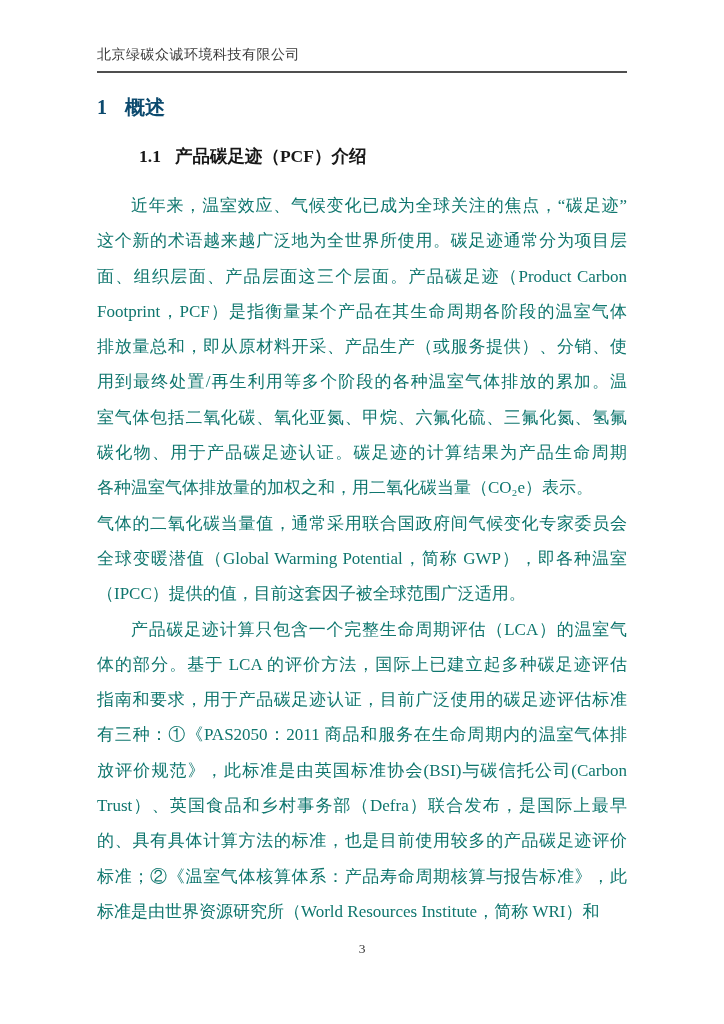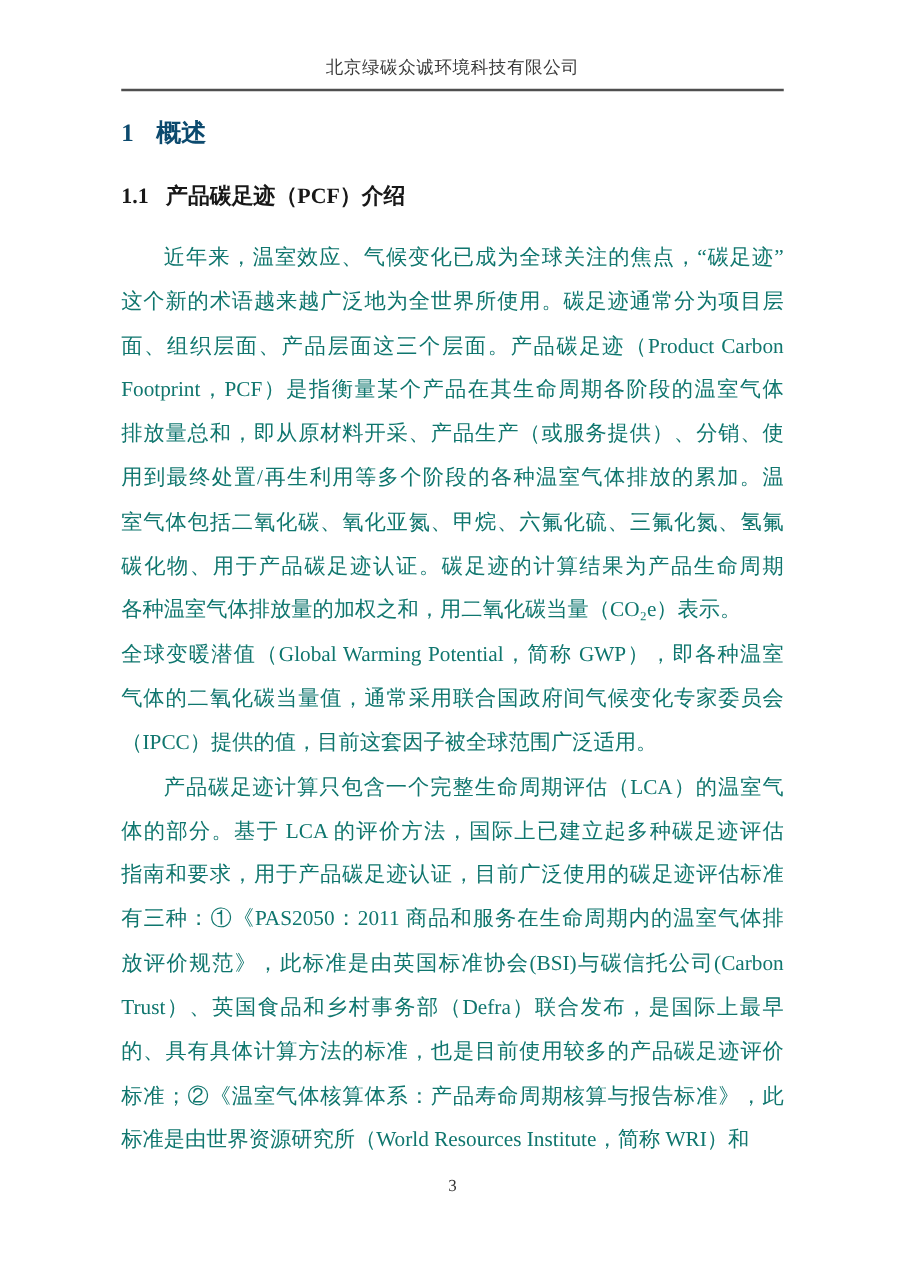--- a/index.html
+++ b/index.html
@@ -12,21 +12,21 @@
     color:#262626;
     margin:0 auto;
   }
   .content {
     position:absolute;
     left:97px; top:46px;
     width:530px;
   }
   .page-header {
     display:flex;
-    justify-content:center;
+    justify-content:space-between;
     align-items:baseline;
     font-size:14px;
     line-height:18px;
     color:#3a3a3a;
     padding-bottom:7px;
     border-bottom:2px solid #4f4f4f;
   }
   .company { letter-spacing:0.5px; }
   .doc-no { white-space:nowrap; }
   .doc-no .num { font-weight:600; letter-spacing:0.2px; }
@@ -38,21 +38,21 @@
     color:#0c4a6e;
   }
   .h1 .no { margin-right:18px; }
   .h2 {
     margin-top:28px;
     font-size:17.5px;
     line-height:20px;
     font-weight:bold;
     color:#181818;
   }
-  .h2 .no { margin-right:14px; }
+  .h2 .no { margin-right:14px;margin-left:42px; }
   .doc-body {
     margin-top:22px;
     font-size:17px;
     line-height:35.3px;
     color:#0f766e;
   }
   .para { margin:0; }
   .line { text-align:left; }
   .line.j { text-align:justify; text-align-last:justify; }
   .line.first { padding-left:34px; }
@@ -87,22 +87,22 @@
         <div class="para">
           <div class="line j first">近年来，温室效应、气候变化已成为全球关注的焦点，“碳足迹”</div>
           <div class="line j">这个新的术语越来越广泛地为全世界所使用。碳足迹通常分为项目层</div>
           <div class="line j">面、组织层面、产品层面这三个层面。产品碳足迹（Product Carbon</div>
           <div class="line j">Footprint，PCF）是指衡量某个产品在其生命周期各阶段的温室气体</div>
           <div class="line j">排放量总和，即从原材料开采、产品生产（或服务提供）、分销、使</div>
           <div class="line j">用到最终处置/再生利用等多个阶段的各种温室气体排放的累加。温</div>
           <div class="line j">室气体包括二氧化碳、氧化亚氮、甲烷、六氟化硫、三氟化氮、氢氟</div>
           <div class="line j">碳化物、用于产品碳足迹认证。碳足迹的计算结果为产品生命周期</div>
           <div class="line">各种温室气体排放量的加权之和，用二氧化碳当量（CO₂e）表示。</div>
+          <div class="line j">气体的二氧化碳当量值，通常采用联合国政府间气候变化专家委员会</div>
           <div class="line j">全球变暖潜值（Global Warming Potential，简称 GWP），即各种温室</div>
-          <div class="line j">气体的二氧化碳当量值，通常采用联合国政府间气候变化专家委员会</div>
           <div class="line">（IPCC）提供的值，目前这套因子被全球范围广泛适用。</div>
         </div>
         <div class="para">
           <div class="line j first">产品碳足迹计算只包含一个完整生命周期评估（LCA）的温室气</div>
           <div class="line j">体的部分。基于 LCA 的评价方法，国际上已建立起多种碳足迹评估</div>
           <div class="line j">指南和要求，用于产品碳足迹认证，目前广泛使用的碳足迹评估标准</div>
           <div class="line j">有三种：①《PAS2050：2011 商品和服务在生命周期内的温室气体排</div>
           <div class="line j">放评价规范》，此标准是由英国标准协会(BSI)与碳信托公司(Carbon</div>
           <div class="line j">Trust）、英国食品和乡村事务部（Defra）联合发布，是国际上最早</div>
           <div class="line j">的、具有具体计算方法的标准，也是目前使用较多的产品碳足迹评价</div>

